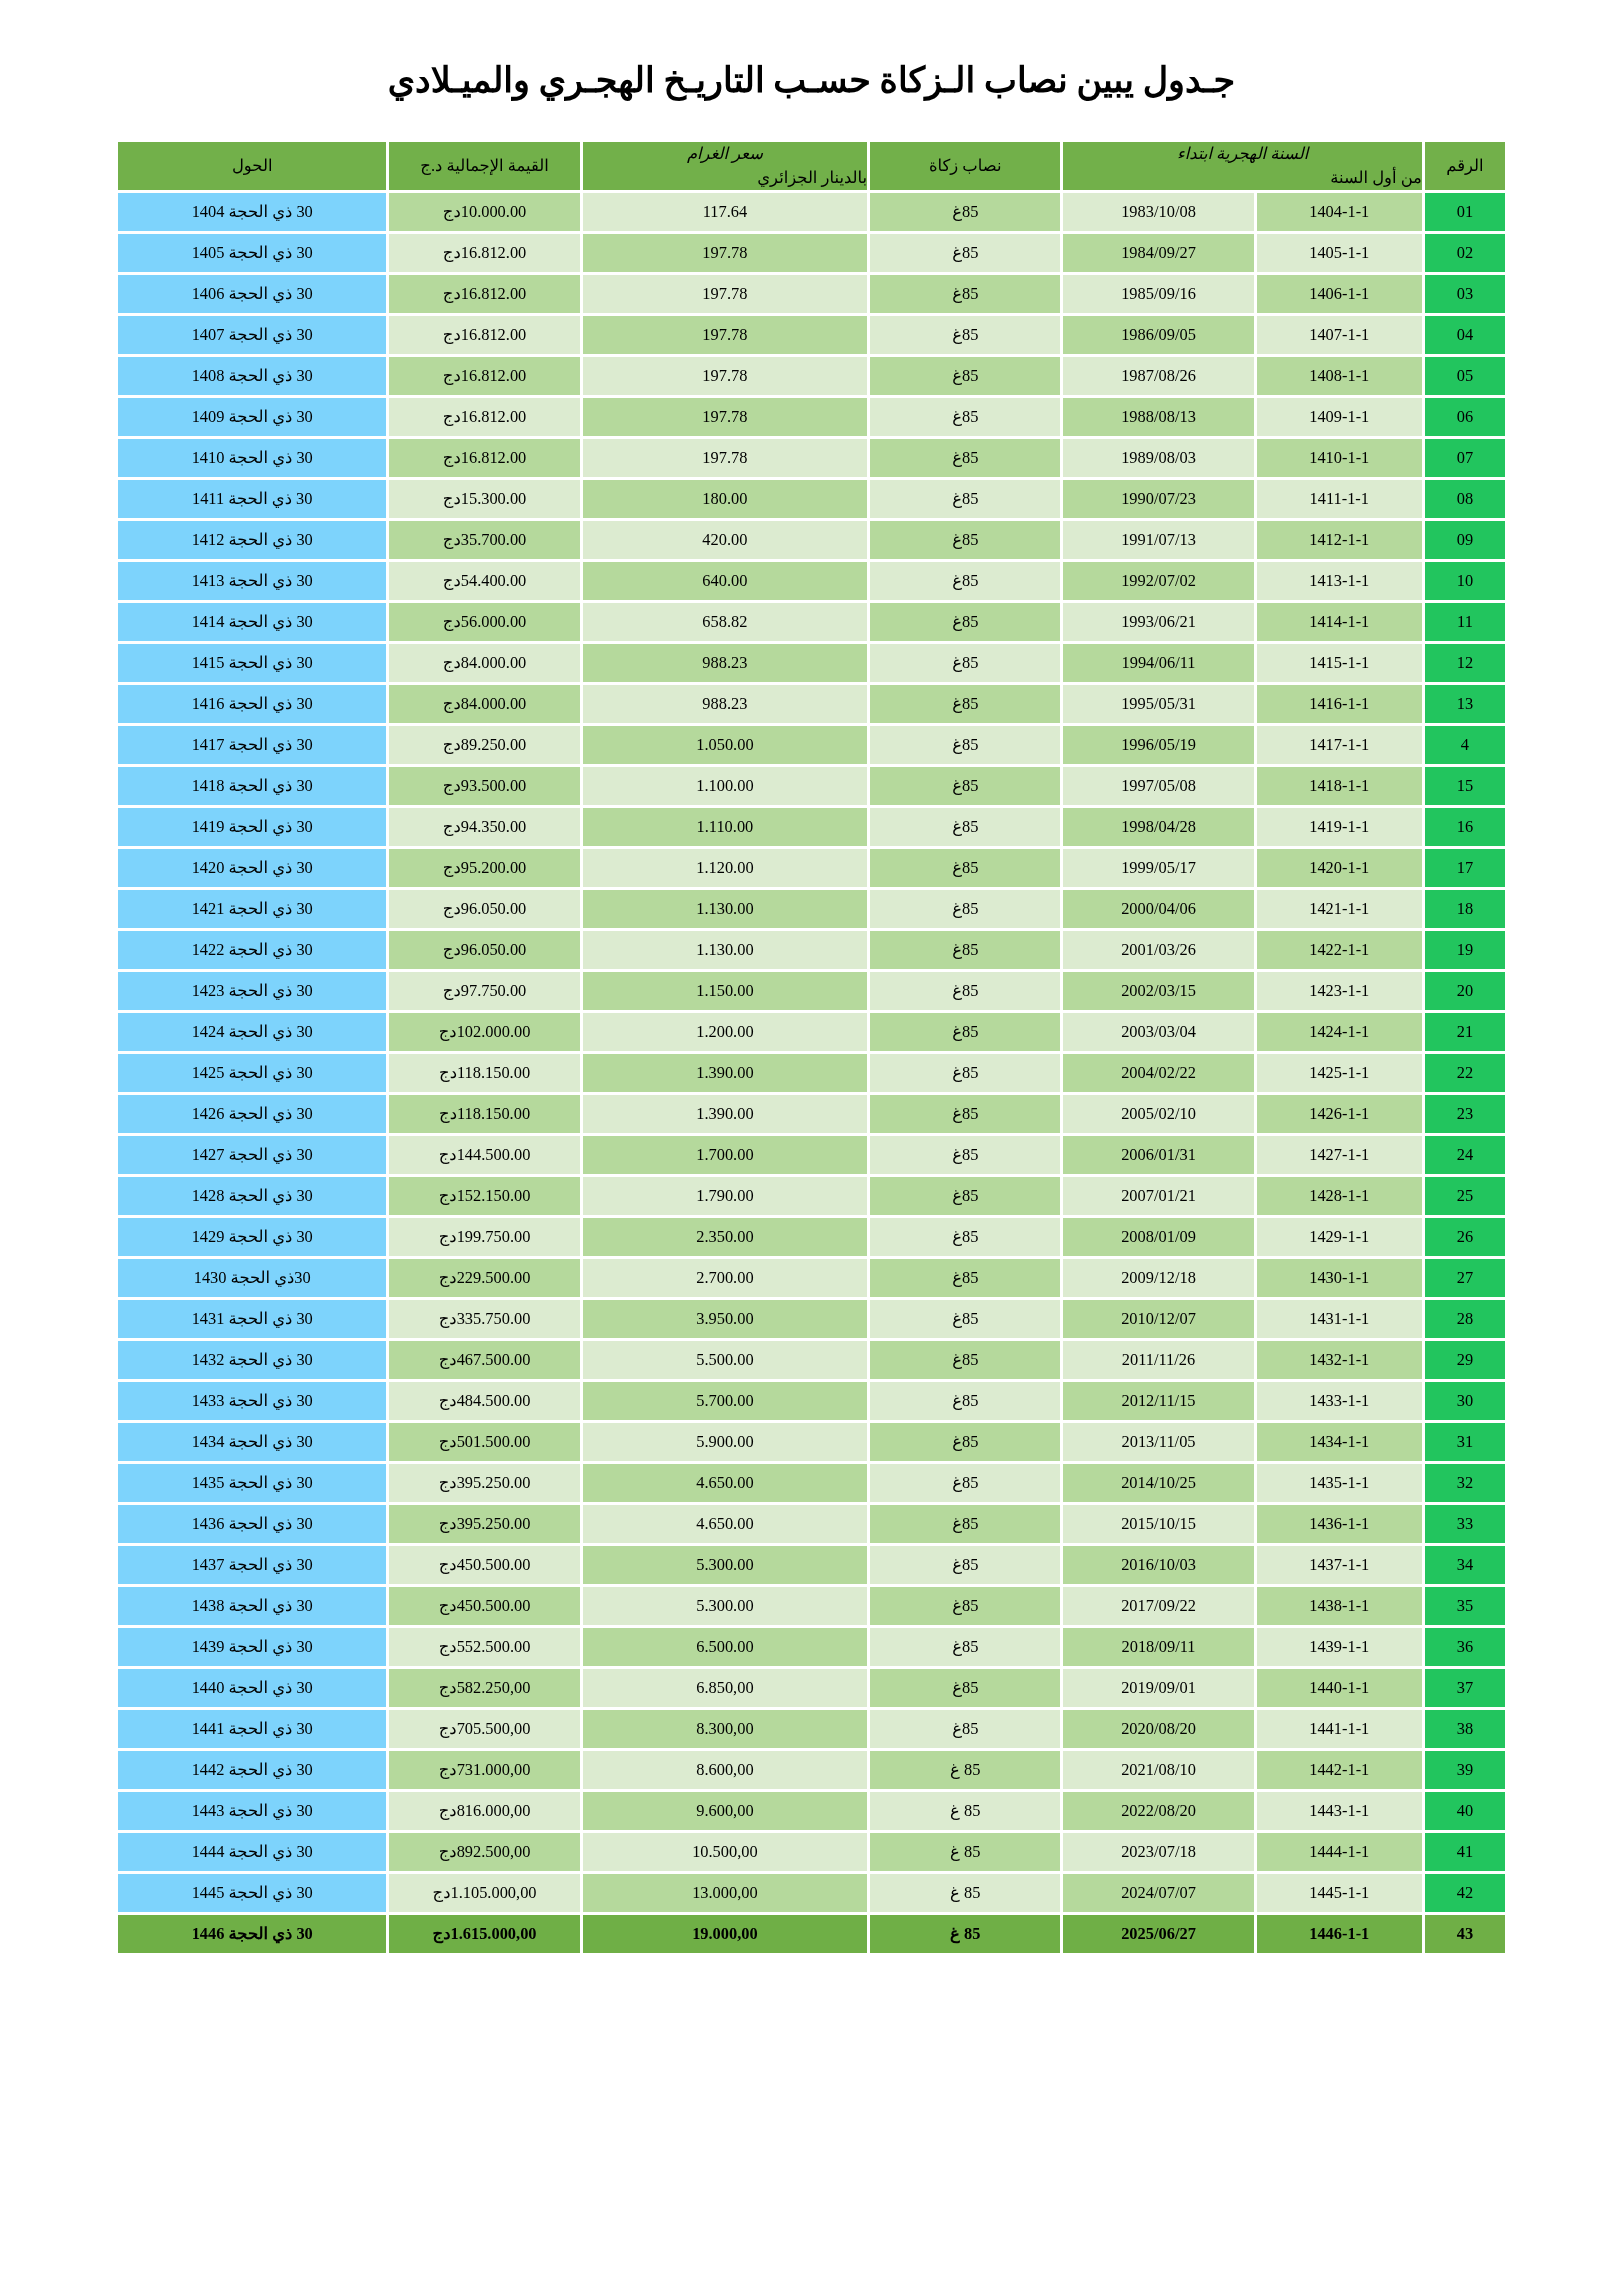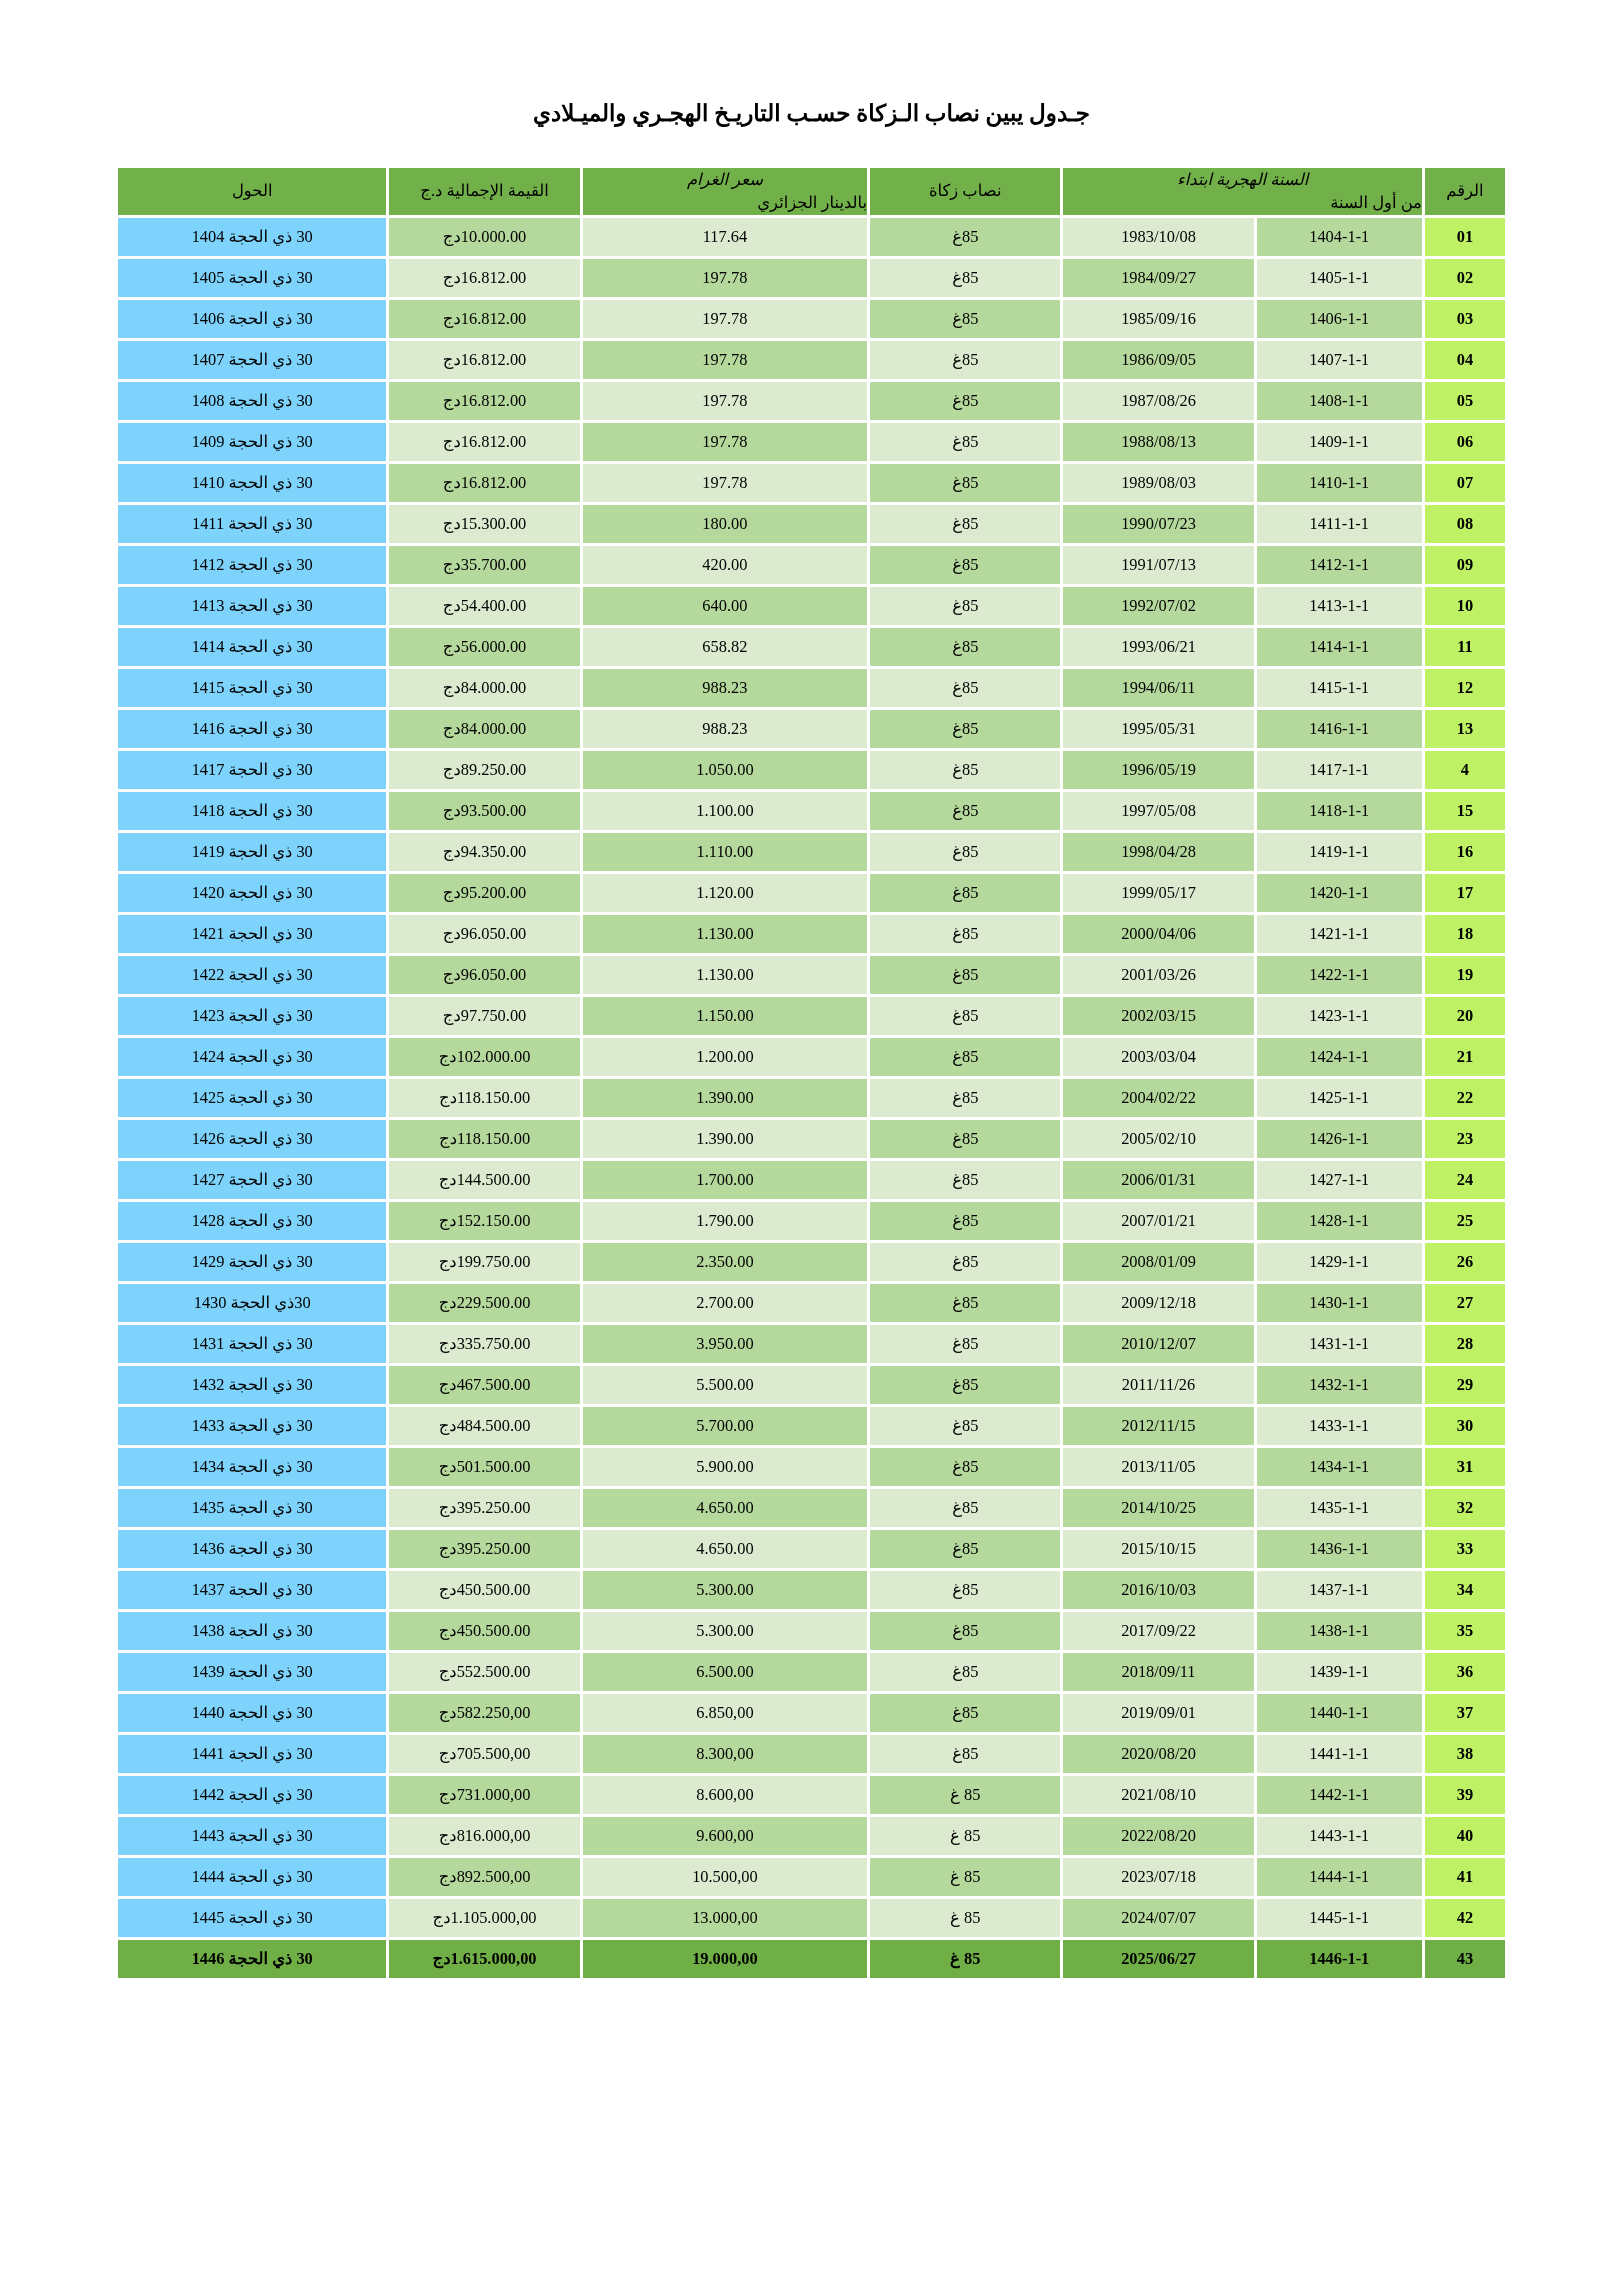--- a/index.html
+++ b/index.html
@@ -17,24 +17,24 @@
   }
   .page {
     position: relative;
     width: 1623px;
     height: 2295px;
     box-sizing: border-box;
     padding: 0;
   }
   .doc-title {
     text-align: center;
-    font-size: 23px;
+    font-size: 35px;
     font-weight: bold;
     letter-spacing: 0.7px;
-    padding-top: 100px;
+    padding-top: 60px;
     padding-bottom: 0;
     line-height: 1.2;
     direction: rtl;
   }
   .table-wrap {
     margin: 37px auto 0 auto;
     width: 1393px;
   }
   table.zakat {
     border-collapse: separate;
@@ -70,21 +70,21 @@
     font-weight: normal;
     line-height: 1.45;
     padding: 2.6px 3.9px;
     white-space: normal;
   }
   thead th .hdr-l1 { display: block; font-style: italic; }
   thead th .hdr-l2 { display: block; text-align: right; }
   .sh-mid    { background: #B5D99C; }
   .sh-light  { background: #DCEBD0; }
 
-  td.num  { background: #bef264; font-size: 16.4px; font-weight: bold; }
+  td.num  { background: #22c55e; font-size: 16.4px; }
   td.hawl { background: #7dd3fc; font-size: 16.4px; }
 
   tr.last-row td { background: #6FAF46; font-weight: bold; margin-left: 26px; }
 </style>
 </head>
 <body>
 
 <div class="page">
 
   <div class="doc-title">جـدول يبين نصاب الـزكاة حسـب التاريـخ الهجـري والميـلادي</div>

